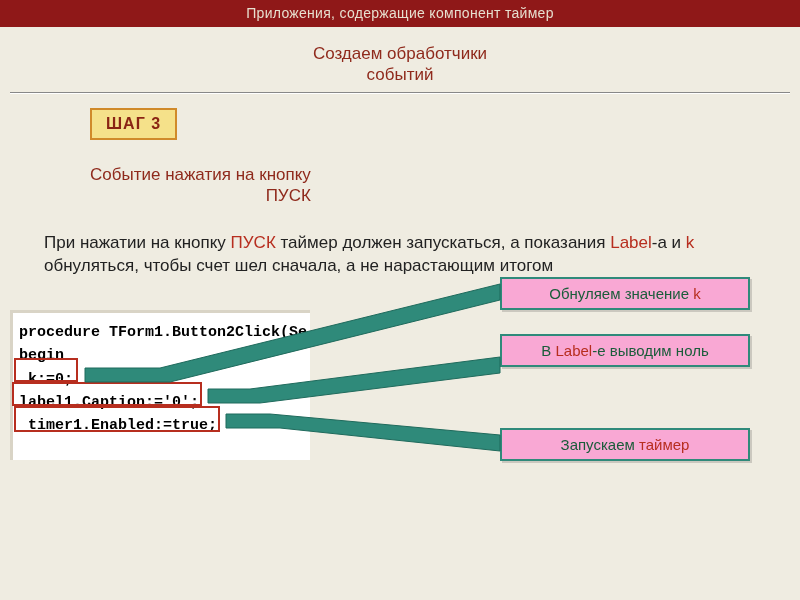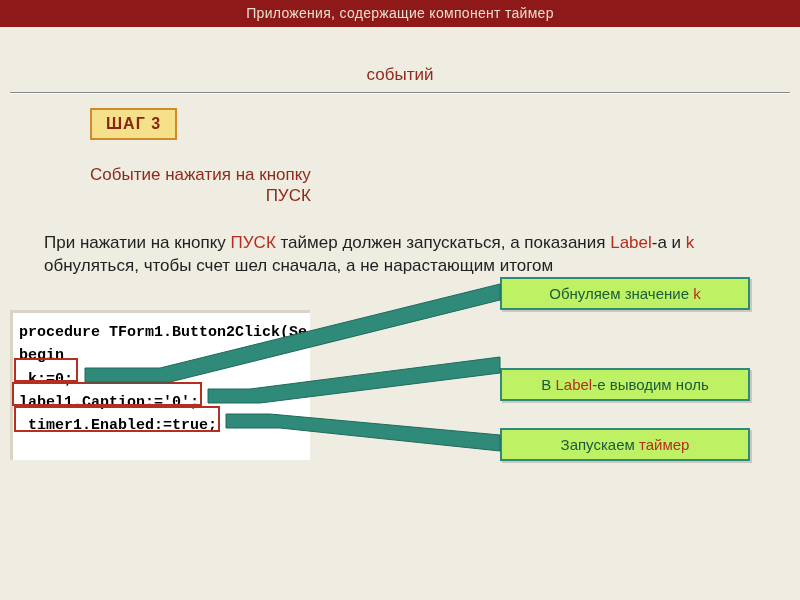--- a/index.html
+++ b/index.html
@@ -92,47 +92,47 @@
     border: 2px solid #b72e1f;
     background: transparent;
   }
   #cb1 { left: 14px; top: 358px; width: 64px;  height: 24px; }
   #cb2 { left: 12px; top: 382px; width: 190px; height: 24px; }
   #cb3 { left: 14px; top: 406px; width: 206px; height: 26px; }
 
   .callout {
     position: absolute;
     border: 2px solid #2f8a7a;
-    background: #bef264;
+    background: #f9a8d4;
     padding: 6px 10px;
     font-size: 15px;
     color: #1a5c3a;
     text-align: center;
     min-width: 250px;
     box-shadow: 2px 2px 0 rgba(0,0,0,0.15);
   }
   .callout .kw { color: #b72e1f; }
   #co1 { left: 500px; top: 277px; width: 250px; }
-  #co2 { left: 500px; top: 368px; width: 216px; }
+  #co2 { left: 500px; top: 334px; width: 216px; }
   #co3 { left: 500px; top: 428px; width: 217px; }
 
   svg.arrows {
     position: absolute;
     left: 0; top: 0;
     width: 800px; height: 600px;
     pointer-events: none;
   }
 </style>
 </head>
 <body>
 
 <div class="banner">Приложения, содержащие компонент таймер</div>
 
 <div class="subtitle">
-  <br>
+  <span>Создаем обработчики</span><br>
   <span>событий</span>
 </div>
 
 <div class="hr-row">
   <div class="hr-line"></div>
 </div>
 
 <div class="step-row">
   <div class="step-badge">ШАГ 3</div>
   <div class="step-text">

